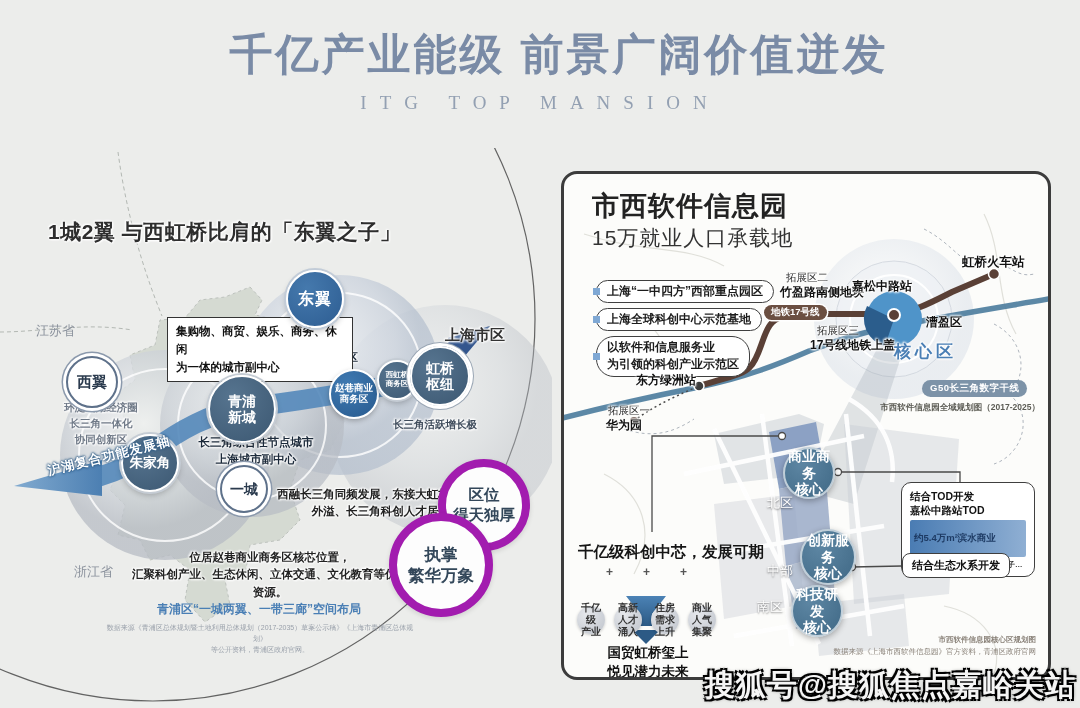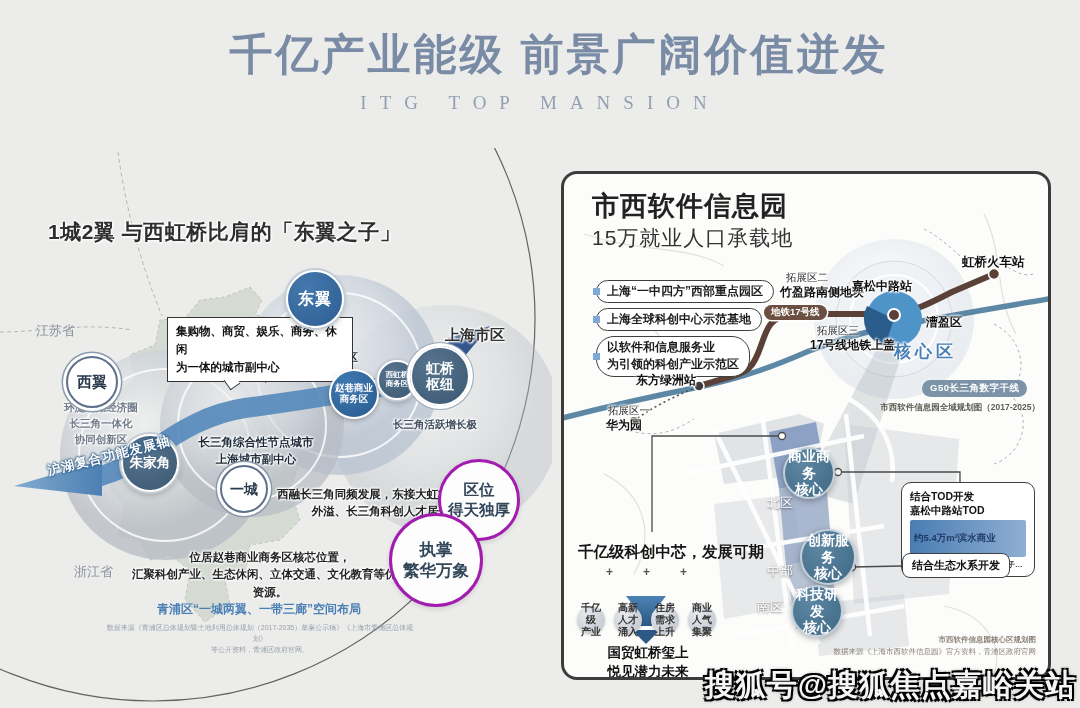--- a/index.html
+++ b/index.html
@@ -27,21 +27,21 @@
   .node{display:flex;align-items:center;justify-content:center;text-align:center;
         border-radius:50%;color:#fff;font-weight:bold;line-height:1.15;}
   .node-blue{background:radial-gradient(circle at 35% 30%,#4579ad,#2d5d92);
              border:2.5px solid #fff;box-shadow:0 0 0 2px #c2ccd8,0 3px 6px rgba(0,0,0,.25);}
   .node-slate{background:radial-gradient(circle at 35% 30%,#56748f,#3c5872);
               border:2.5px solid #fff;box-shadow:0 0 0 2px #c5ccd4,0 3px 6px rgba(0,0,0,.25);}
   .node-bright{background:radial-gradient(circle at 35% 30%,#3f7ab2,#285a8e);
                border:2px solid #fff;box-shadow:0 2px 5px rgba(0,0,0,.25);}
   .node-ring{background:#fff;color:#2b3b4e;border:2px solid #5e718a;
              box-shadow:0 0 0 3px #fff,0 0 0 4.5px #8b99ac;}
-  .badge{background:#fdfdfd;border:3px solid #a21caf;color:#33475a;
+  .badge{background:#fdfdfd;border:8px solid #a21caf;color:#33475a;
          display:flex;align-items:center;justify-content:center;text-align:center;
          border-radius:50%;font-weight:bold;line-height:1.3;box-shadow:0 2px 5px rgba(0,0,0,.12);}
   .desc-dark{font-weight:bold;color:#1c2a3a;text-align:center;line-height:1.5;}
   .axis-text{left:46px;top:447px;transform:rotate(-14deg);font-size:13px;font-weight:bold;color:#fff;
              letter-spacing:1px;text-shadow:0 0 2px #2c5a85,0 0 2px #2c5a85,0 0 3px #2c5a85;}
 
   
   .panel{left:561px;top:171px;width:484px;height:503px;background:#fcfcfa;
          border:3px solid #3c3c3c;border-radius:16px;overflow:hidden;}
   .r-title{left:28px;top:14px;font-size:27px;font-weight:bold;color:#222;letter-spacing:1px;}
@@ -146,20 +146,22 @@
 
   <div class="abs node node-blue pre" style="left:286px;top:270px;width:54px;height:54px;font-size:16px;letter-spacing:1px;z-index:4;">东翼</div>
   <div class="abs desc-dark pre halo" style="left:253px;top:332px;width:122px;font-size:11px;z-index:3;">国际一流的
 现代服务业集聚区</div>
 
   <div class="abs node node-ring" style="left:66px;top:356px;width:48px;height:48px;font-size:15px;font-weight:bold;z-index:4;">西翼</div>
   <div class="abs pre halo" style="left:40px;top:400px;width:122px;font-size:10.5px;font-weight:bold;color:#707a88;text-align:center;line-height:1.5;z-index:3;">环淀山湖经济圈
 长三角一体化
 协同创新区</div>
 
+  <div class="abs node node-slate pre" style="left:208px;top:375px;width:64px;height:64px;font-size:14px;z-index:4;">青浦
+新城</div>
   <div class="abs desc-dark pre halo" style="left:186px;top:434px;width:140px;font-size:11.5px;z-index:3;">长三角综合性节点城市
 上海城市副中心</div>
 
   <div class="abs node node-slate" style="left:121px;top:434px;width:54px;height:54px;font-size:13.5px;z-index:4;">朱家角</div>
 
   <div class="abs node node-ring" style="left:220px;top:465px;width:44px;height:44px;font-size:14px;font-weight:bold;z-index:4;">一城</div>
 
   <div class="abs node node-bright pre" style="left:329px;top:369px;width:46px;height:46px;font-size:9.5px;z-index:4;">赵巷商业
 商务区</div>
   <div class="abs node node-slate pre" style="left:377px;top:360px;width:36px;height:36px;font-size:7.5px;z-index:4;">西虹桥

